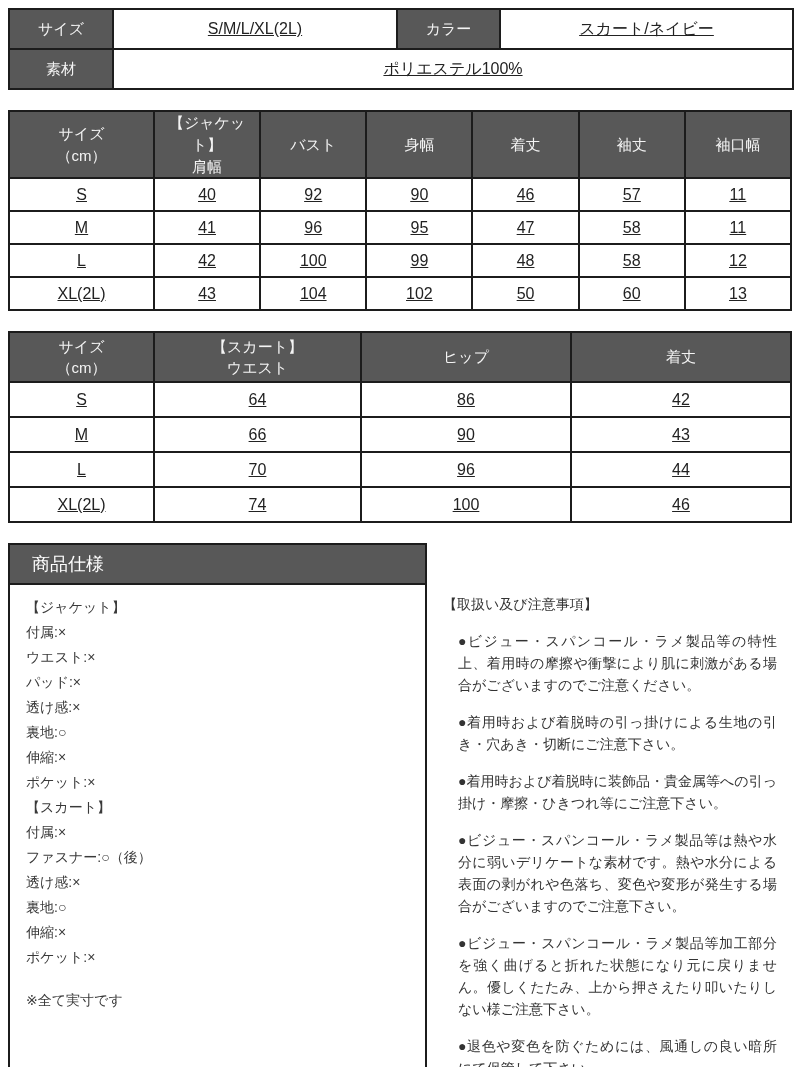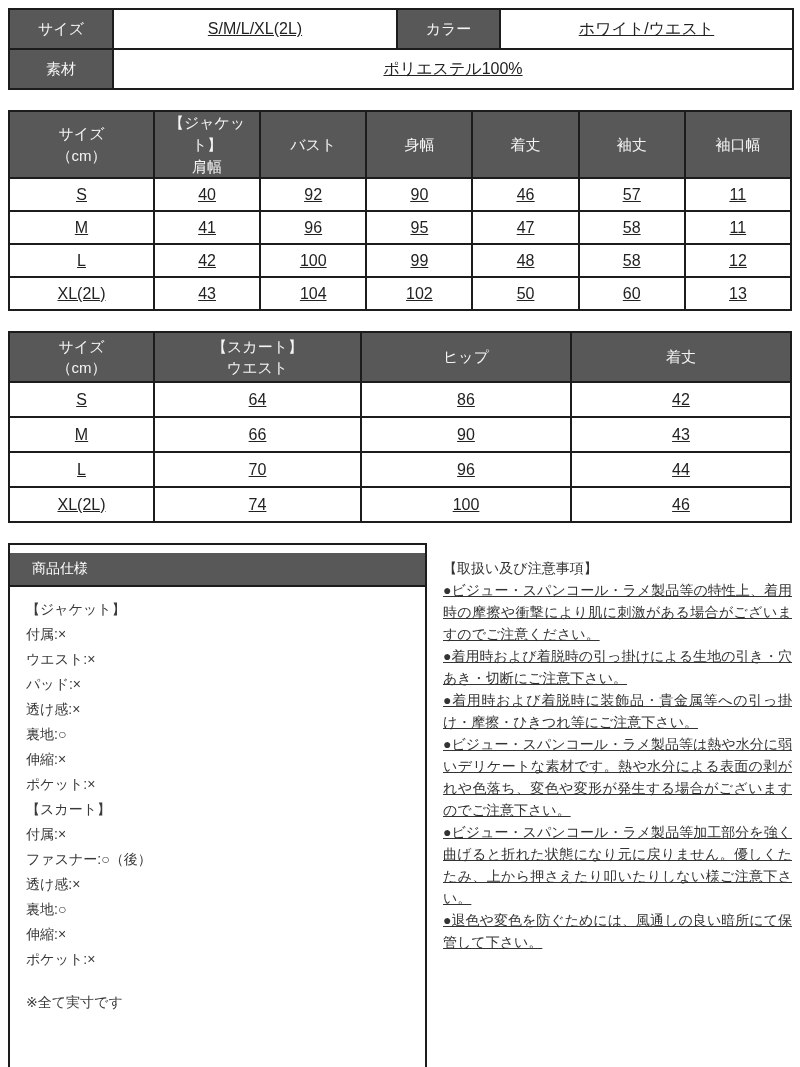--- a/index.html
+++ b/index.html
@@ -48,61 +48,60 @@
 
   .spec-box {
     width: 419px;
     height: 530px;
     border: 2px solid #1c1c1c;
     background: #fff;
   }
   .spec-header {
     background: #585858;
     color: #ffffff;
-    font-size: 14px;
+    font-size: 18px;
     padding: 7px 0 7px 22px;
     border-bottom: 2px solid #1c1c1c;
-    margin-top: 8px;
   }
   .spec-body {
     padding: 10px 16px;
     font-size: 14px;
     line-height: 25px;
     color: #3a3a3a;
   }
   .spec-note { margin-top: 18px; }
 
   .notice {
     width: 349px;
     padding-top: 14px;
     font-size: 14px;
     line-height: 22px;
     color: #333;
   }
-  .notice-title { margin-bottom: 0; }
-  .notice-item { margin: 0; text-align: justify; text-decoration: underline; }
+  .notice-title { margin-bottom: 0; margin-top: 36px; }
+  .notice-item { margin: 15px; text-align: justify; }
 </style>
 </head>
 <body>
 
 <div class="page">
 
   <table class="info-table">
     <colgroup>
       <col style="width:104px">
         <col style="width:284px">
         <col style="width:103px">
         <col style="width:293px">
     </colgroup>
     <tbody>
       <tr>
         <td class="dark">サイズ</td>
         <td class="light">S/M/L/XL(2L)</td>
         <td class="dark">カラー</td>
-        <td class="light">ホワイト/ウエスト</td>
+        <td class="light">スカート/ネイビー</td>
       </tr>
       <tr>
         <td class="dark">素材</td>
         <td class="light" colspan="3">ポリエステル100%</td>
       </tr>
     </tbody>
   </table>
 
   <table class="size-table jacket">
     <colgroup>

